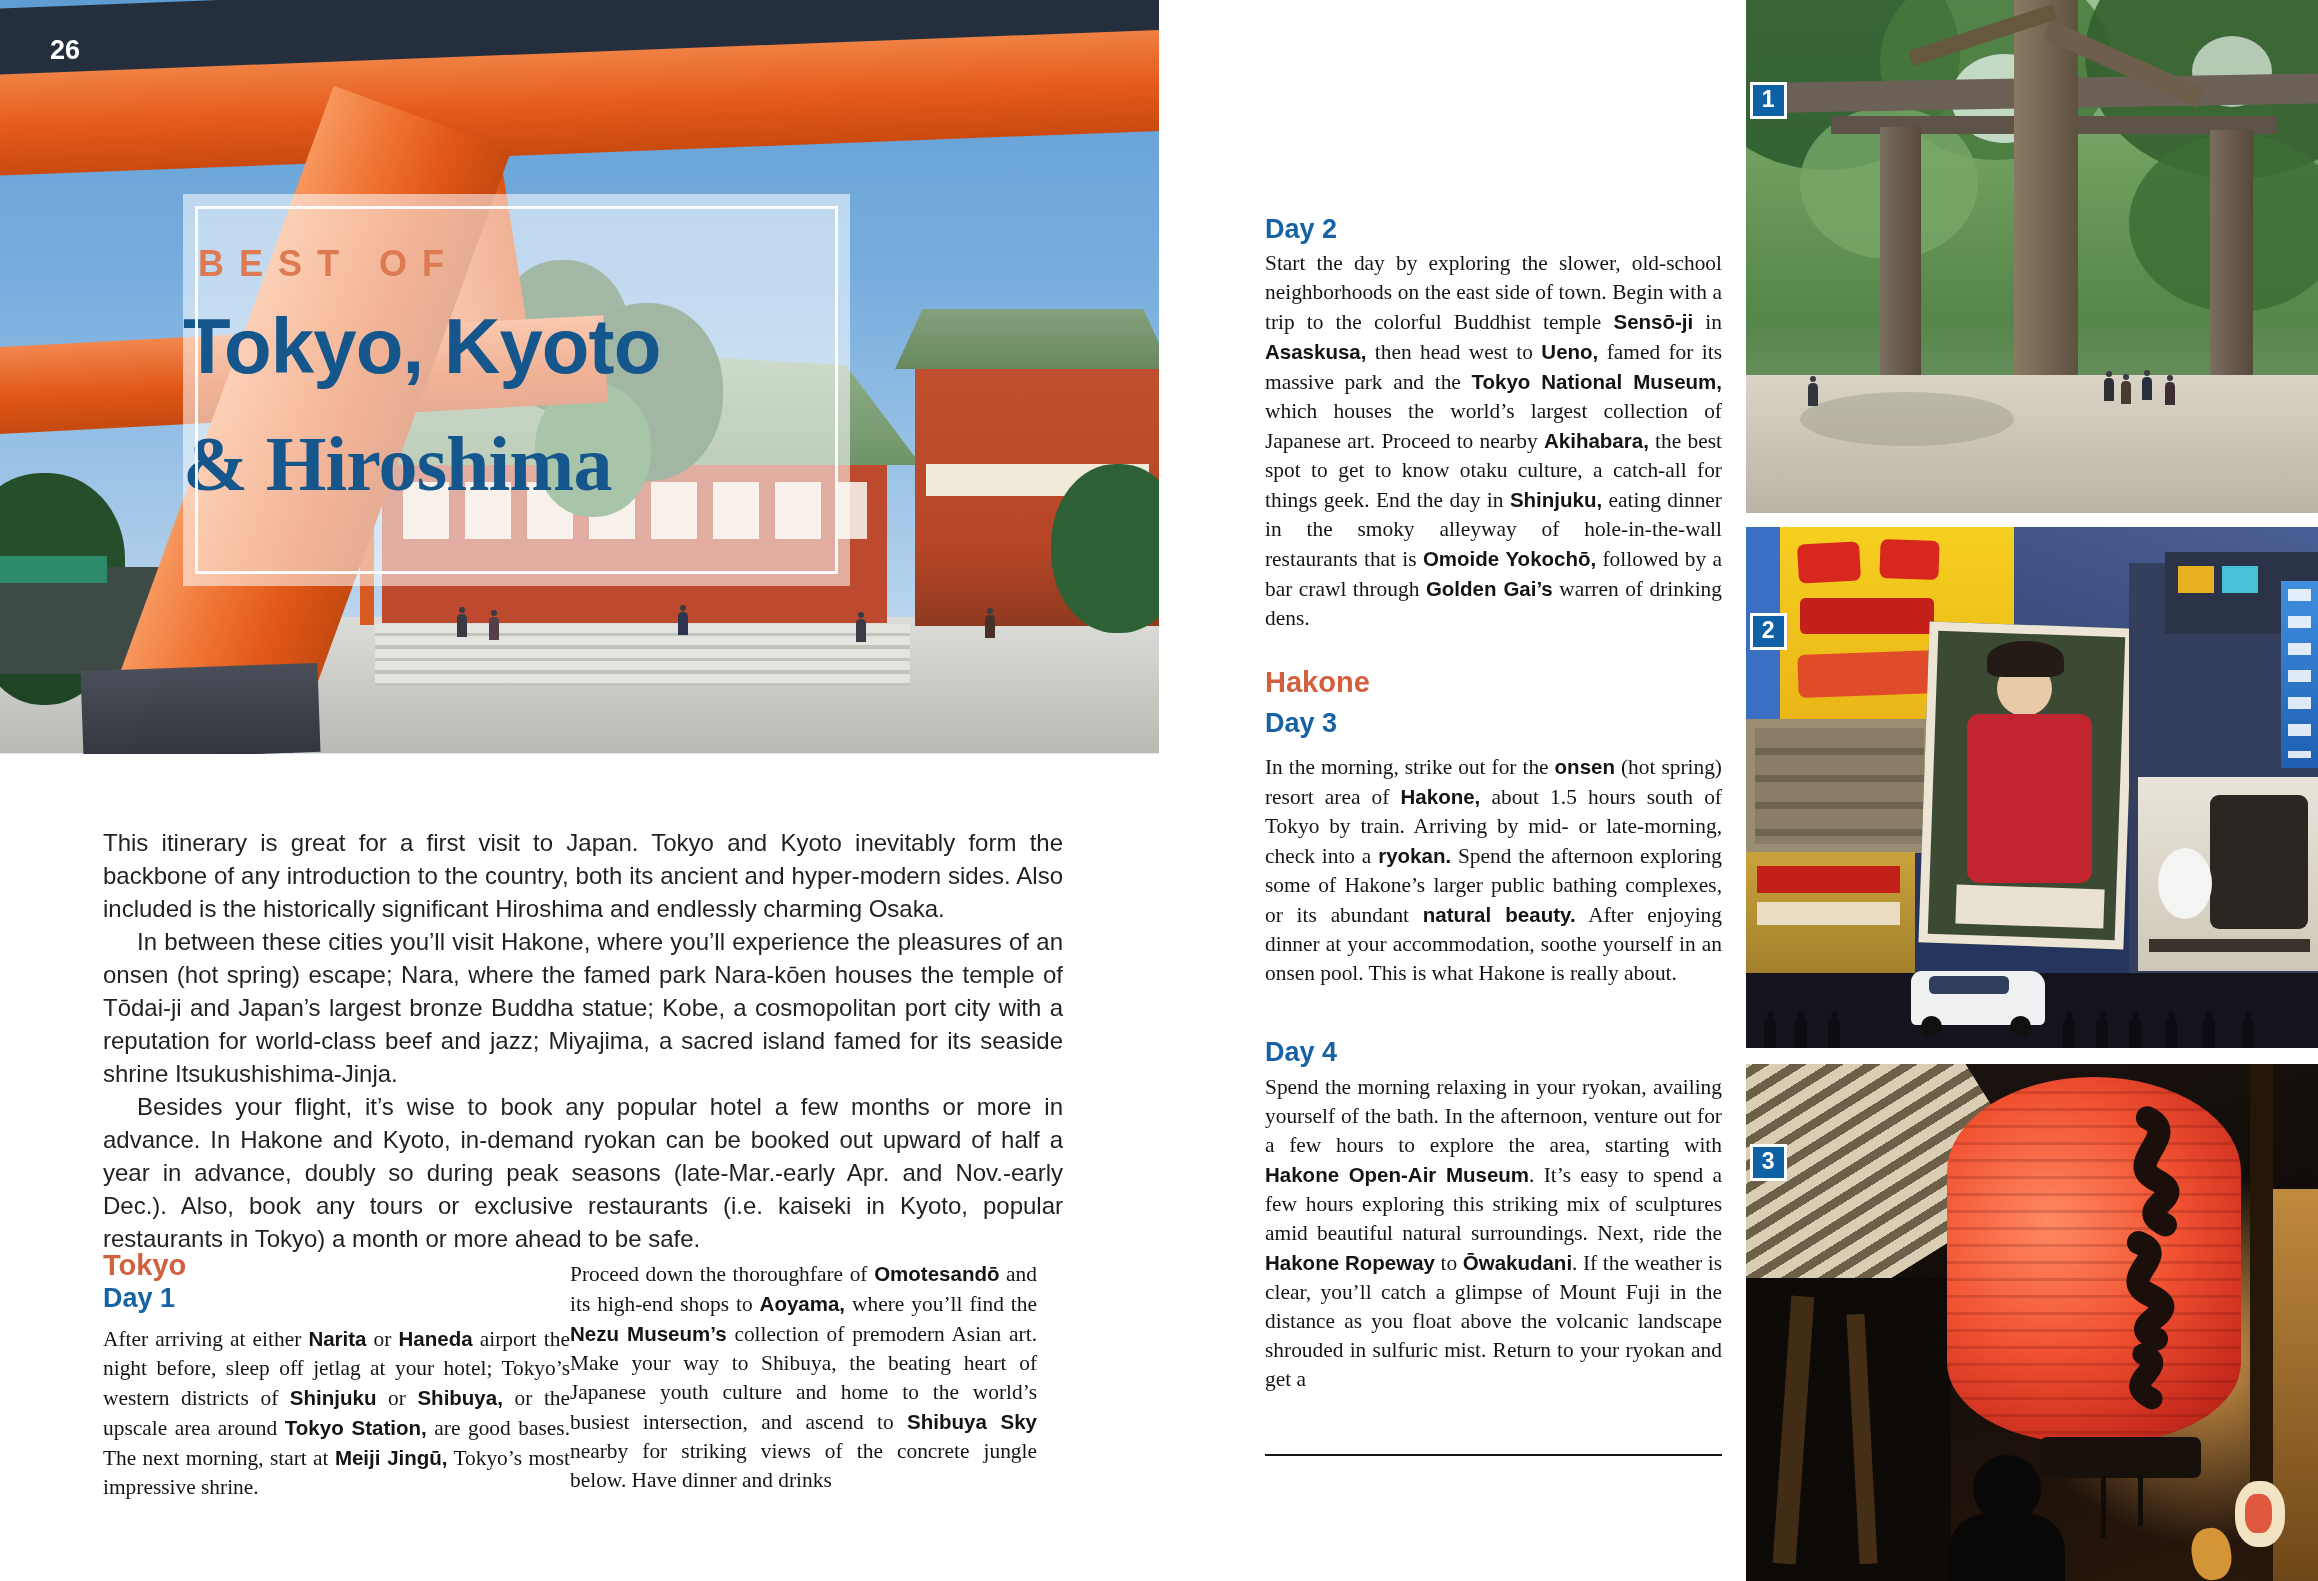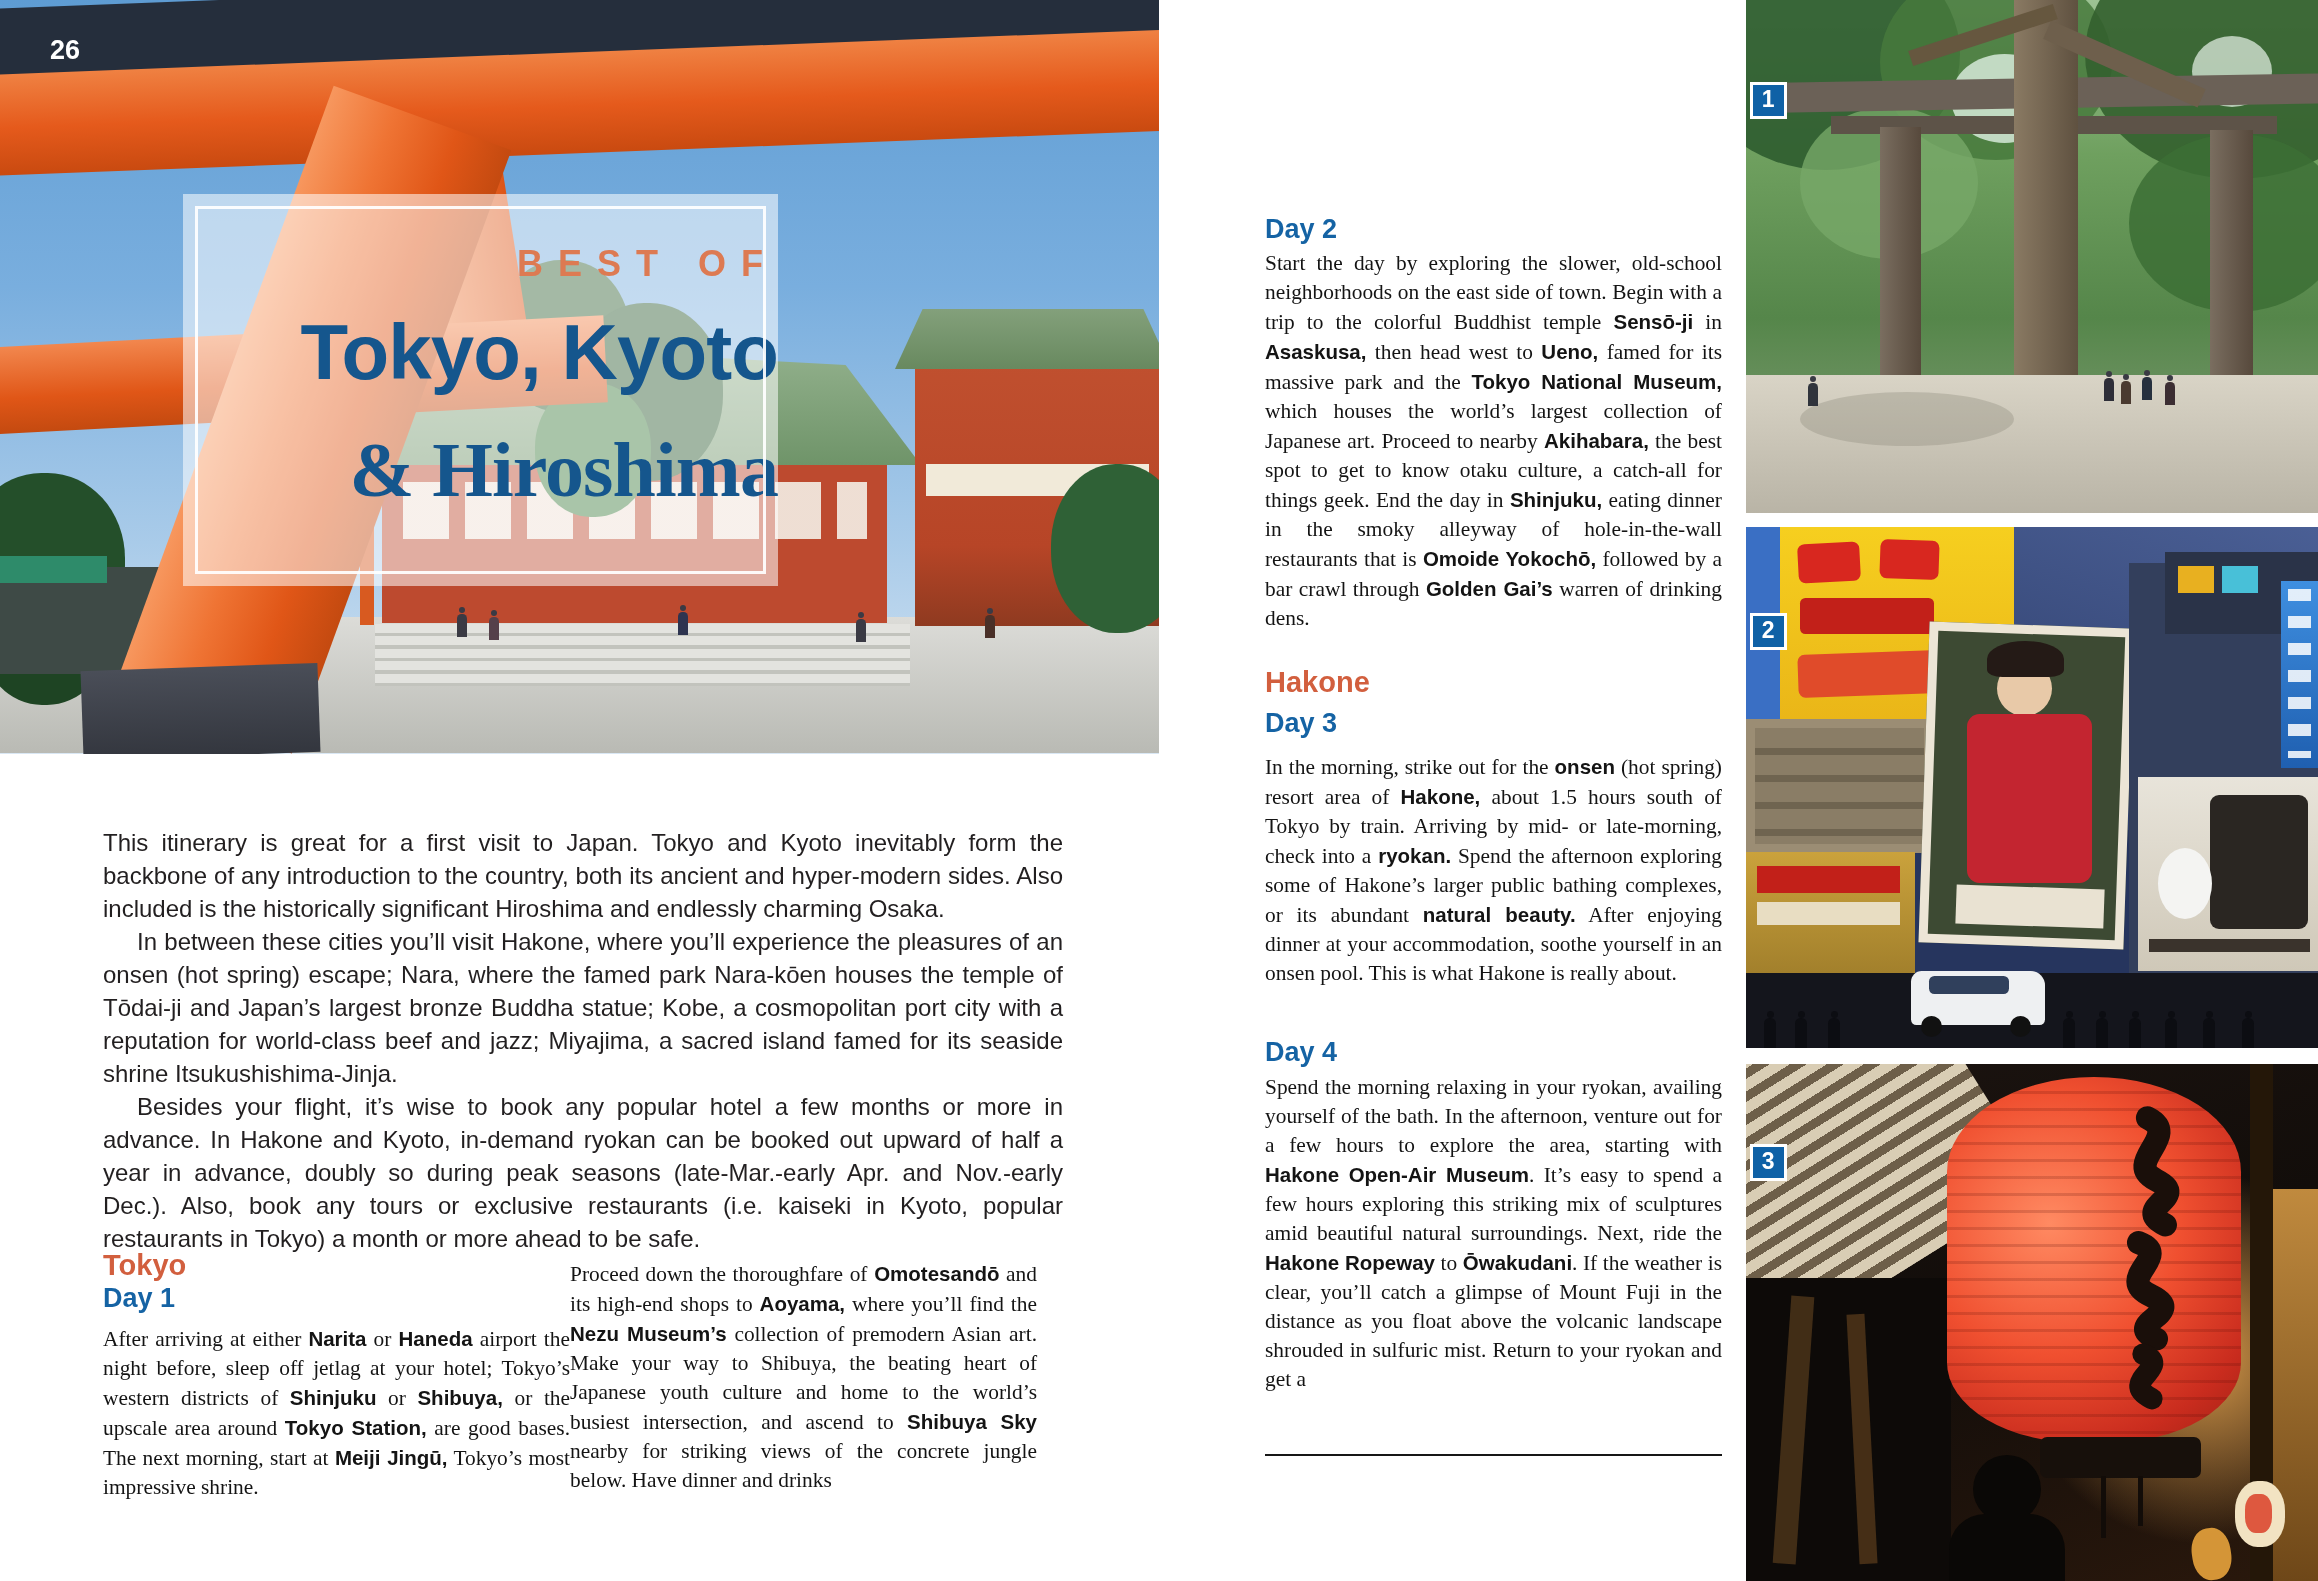--- a/index.html
+++ b/index.html
@@ -11,25 +11,25 @@
     --caption-blue:#1563a4;
   }
   *{margin:0;padding:0;box-sizing:border-box;}
   html,body{background:#ffffff;}
   body{font-family:"Liberation Sans",sans-serif;color:#1a1a1a;}
   .page{position:relative;width:2319px;height:1581px;background:#ffffff;overflow:hidden;}
 
   
   .hero{position:absolute;left:0;top:0;width:1159px;height:754px;overflow:hidden;background:linear-gradient(180deg,#5e9cd3 0%,#79aede 38%,#a9cbe9 72%,#d9e7f4 100%);}
   .page-num{position:absolute;left:50px;top:37px;font:700 27px/1 "Liberation Sans",sans-serif;color:#ffffff;z-index:40;}
-  .title-box{position:absolute;left:183px;top:194px;width:595px;height:392px;background:rgba(255,255,255,0.55);z-index:30;text-align:right;}
+  .title-box{position:absolute;left:183px;top:194px;width:667px;height:392px;background:rgba(255,255,255,0.55);z-index:30;text-align:left;}
   .title-box-border{position:absolute;inset:11.6px;border:3.6px solid rgba(255,255,255,0.92);}
   .eyebrow{margin-top:52px;font:700 36px/1 "Liberation Sans",sans-serif;letter-spacing:15px;text-indent:15px;color:var(--eyebrow-orange);}
   .title-line{font:700 78px/1.04 "Liberation Sans",sans-serif;color:var(--title-blue);letter-spacing:-0.9px;}
-  .title-line.l1{margin-top:30px;padding-left:17px;}
+  .title-line.l1{margin-top:24px;}
   .title-line.l2{margin-top:36px;font-family:Liberation Serif, serif;}
 
   
   .sh{position:absolute;}
   .kasagi{left:-36px;top:-14.3px;width:1240px;height:66px;background:#252e3c;transform:rotate(-2.2deg);z-index:20;}
   .shimaki{left:-36px;top:48px;width:1240px;height:105px;background:linear-gradient(180deg,#f08445 0%,#e55a1c 55%,#c94a10 100%);transform:rotate(-2.2deg);z-index:19;}
   .strut{left:421px;top:150px;width:96px;height:223px;background:linear-gradient(90deg,#f28c52,#dd5517);transform:skewX(7deg) rotate(-2deg);z-index:18;}
   .nuki{left:-36px;top:332px;width:642px;height:87px;background:linear-gradient(180deg,#f2874e 0%,#e05617 60%,#c44a10 100%);transform:rotate(-3deg);z-index:18;}
   .pillar-left{left:328px;top:118px;width:189px;height:642px;background:linear-gradient(90deg,#f7975e 0%,#ef7434 35%,#e05617 70%,#c44a10 100%);transform-origin:50% 0;transform:rotate(20deg);z-index:21;}
   .pillar-base{left:82px;top:667px;width:237px;height:89px;background:linear-gradient(180deg,#4a4e58,#33363e);transform:rotate(-2deg);z-index:22;}

